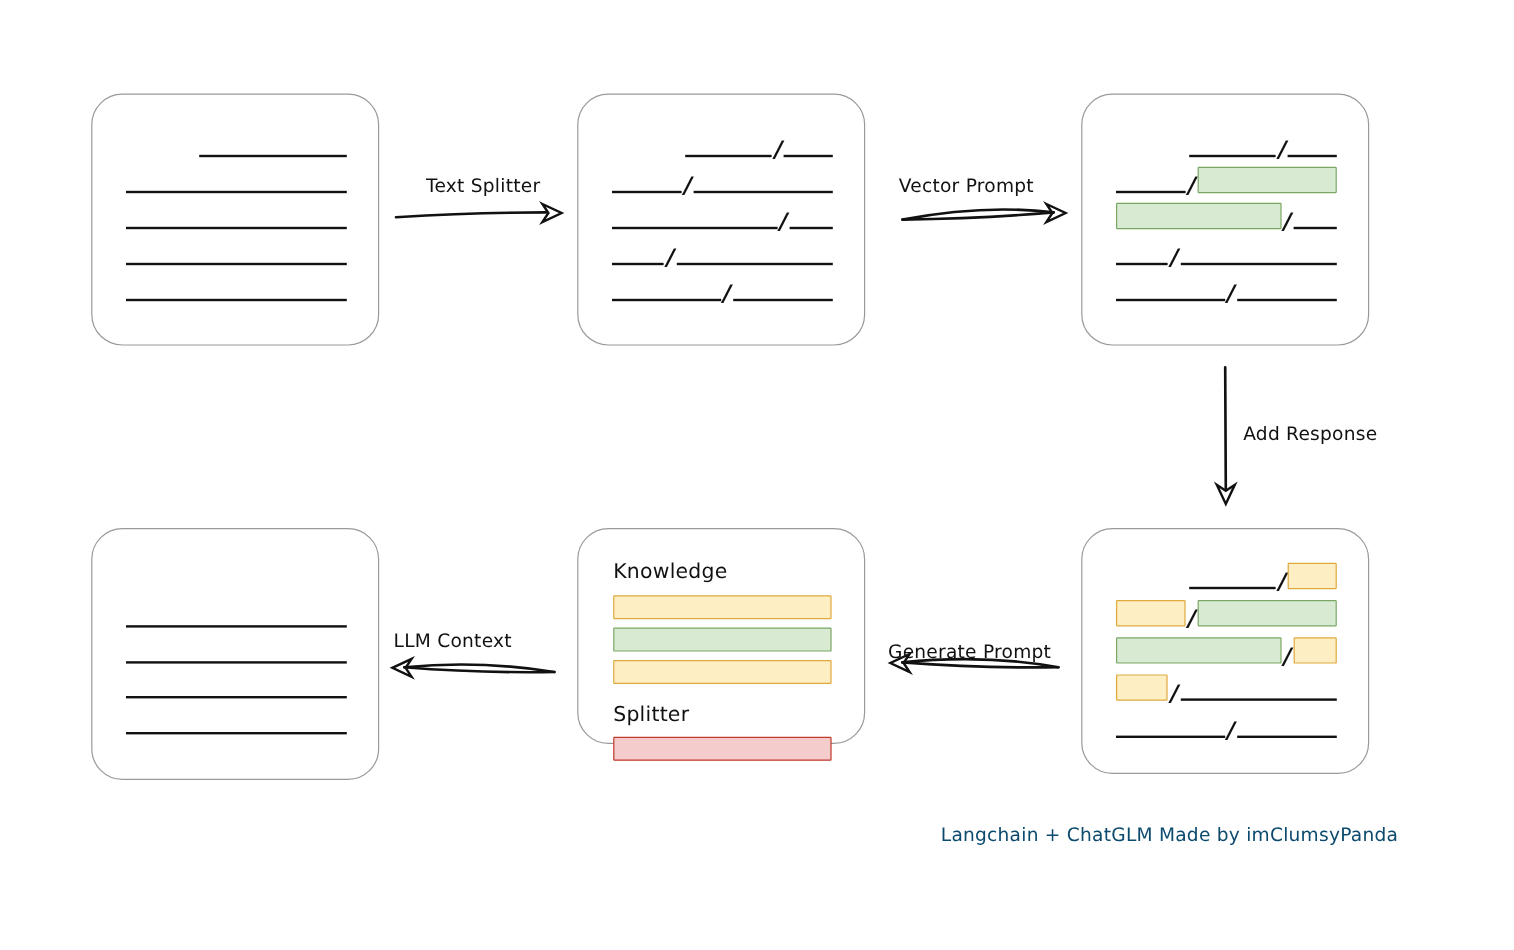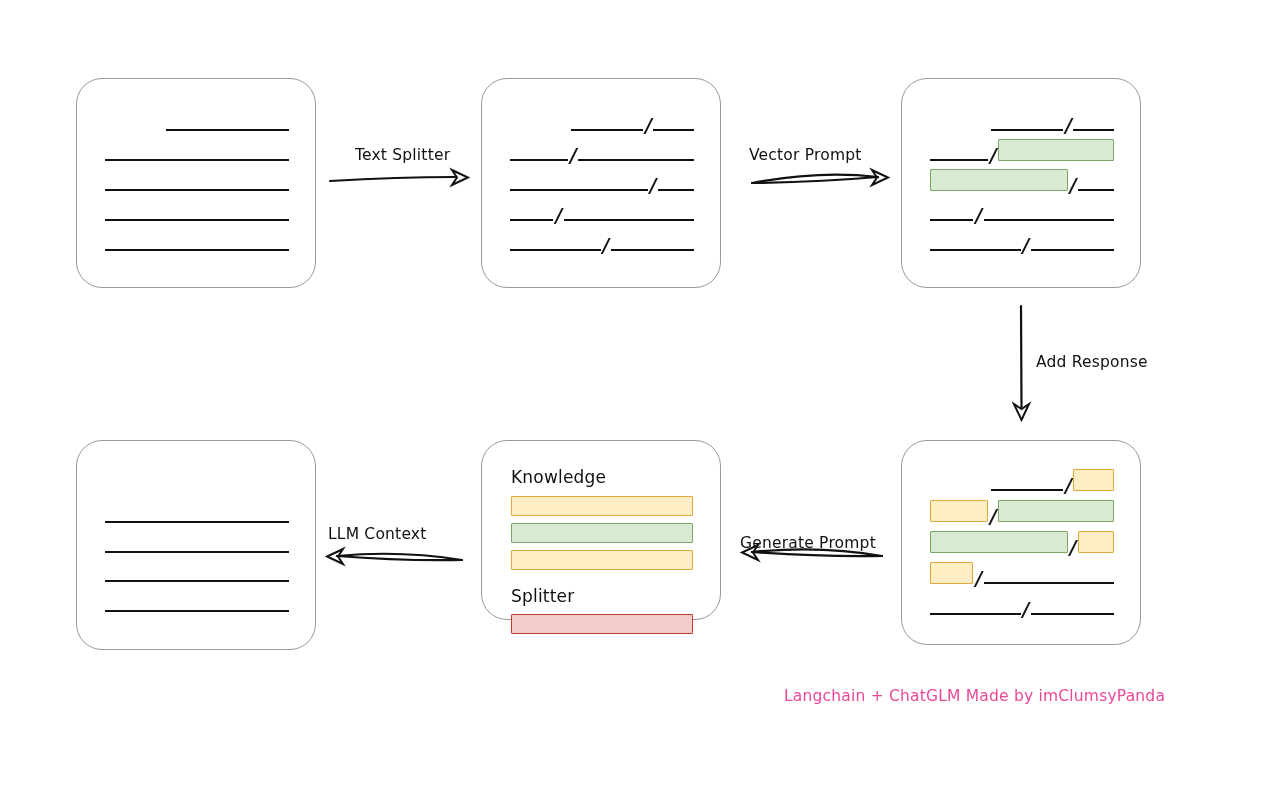--- a/index.html
+++ b/index.html
@@ -68,21 +68,21 @@
     letter-spacing:.2px;
   }
 
   
   #arrows{position:absolute;left:0;top:0;width:1262px;height:792px;pointer-events:none;}
 
   
   .credit{
     position:absolute;
     font-size:15.5px;
-    color:#ec4899;
+    color:#0c4a6e;
     white-space:nowrap;
     letter-spacing:.2px;
   }
 </style>
 </head>
 <body>
 
 <div id="stage">
 
   <svg id="arrows" viewBox="0 0 1262 792">

